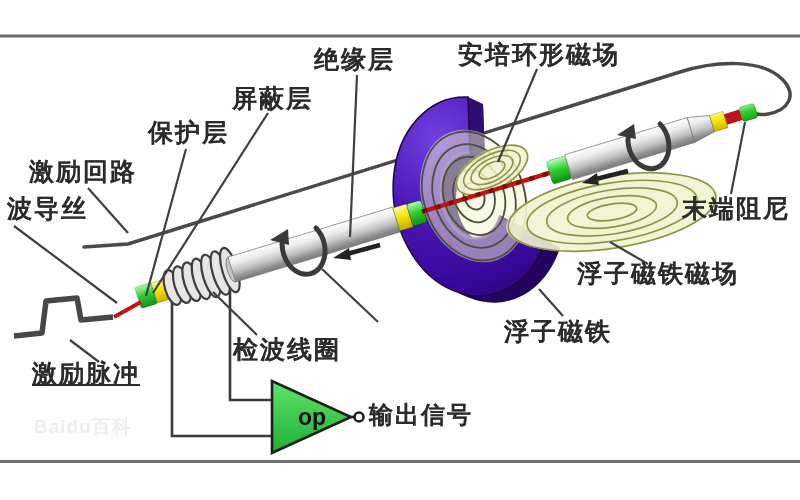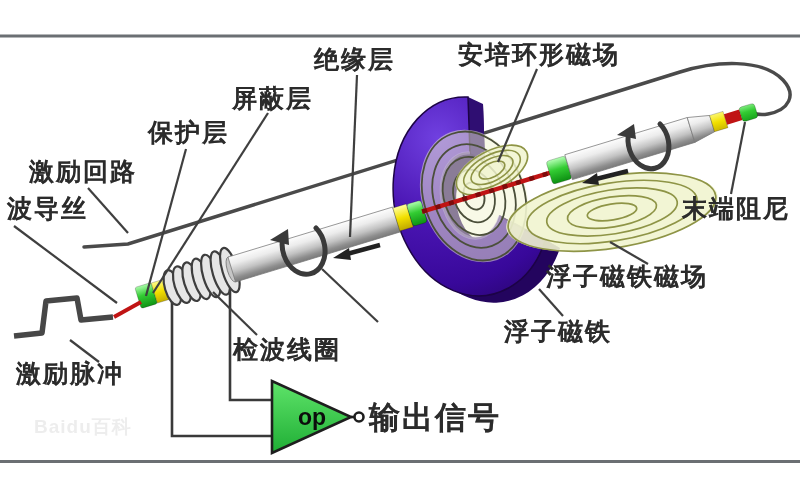--- a/index.html
+++ b/index.html
@@ -1,21 +1,21 @@
 <!DOCTYPE html>
 <html><head>
 <meta charset="utf-8">
 <style>
   html,body{margin:0;padding:0;background:#fff;}
   #stage{position:relative;width:800px;height:492px;background:#ffffff;overflow:hidden;
          font-family:"Liberation Sans",sans-serif;}
   #art{position:absolute;left:0;top:0;}
   .lbl{position:absolute;font-weight:bold;font-size:25px;line-height:1.05;color:#2b2b2b;
        letter-spacing:2px;white-space:nowrap;text-shadow:0 0 0.5px rgba(40,40,40,0.55);}
-  .lbl-big{font-size:31px;}
+  .lbl-big{font-size:24px;}
   .lbl-op{font-size:23px;letter-spacing:0;color:#0c0c0c;text-shadow:none;}
   .watermark{position:absolute;left:34px;top:414px;font-size:19px;font-weight:bold;
              color:rgba(110,110,110,0.12);letter-spacing:1px;}
 </style>
 </head>
 <body>
 
 <div id="stage">
 
 <svg id="art" width="800" height="500" viewBox="0 0 800 500">
@@ -165,22 +165,22 @@
   </g>
 </svg>
 
 <div class="lbl" style="left:314px;top:46px;">绝缘层</div>
 <div class="lbl" style="left:458px;top:41px;">安培环形磁场</div>
 <div class="lbl" style="left:148px;top:119px;">保护层</div>
 <div class="lbl" style="left:232px;top:85px;">屏蔽层</div>
 <div class="lbl" style="left:29px;top:158px;">激励回路</div>
 <div class="lbl" style="left:7px;top:195px;">波导丝</div>
 <div class="lbl" style="left:682px;top:195px;">末端阻尼</div>
-<div class="lbl" style="left:546px;top:263px;">浮子磁铁磁场</div>
+<div class="lbl" style="left:577px;top:263px;font-family:Liberation Mono, monospace;">浮子磁铁磁场</div>
 <div class="lbl" style="left:504px;top:318px;">浮子磁铁</div>
 <div class="lbl" style="left:233px;top:336px;">检波线圈</div>
-<div class="lbl" style="left:16px;top:360px;">激励脉冲</div>
+<div class="lbl" style="left:32px;top:360px;text-decoration:underline;">激励脉冲</div>
 <div class="lbl lbl-big" style="left:369px;top:402px;">输出信号</div>
 <div class="lbl lbl-op" style="left:282px;top:405px;margin-left:16px;">op</div>
 
 <div class="watermark">Baidu百科</div>
 
 </div>
 
 </body></html>

